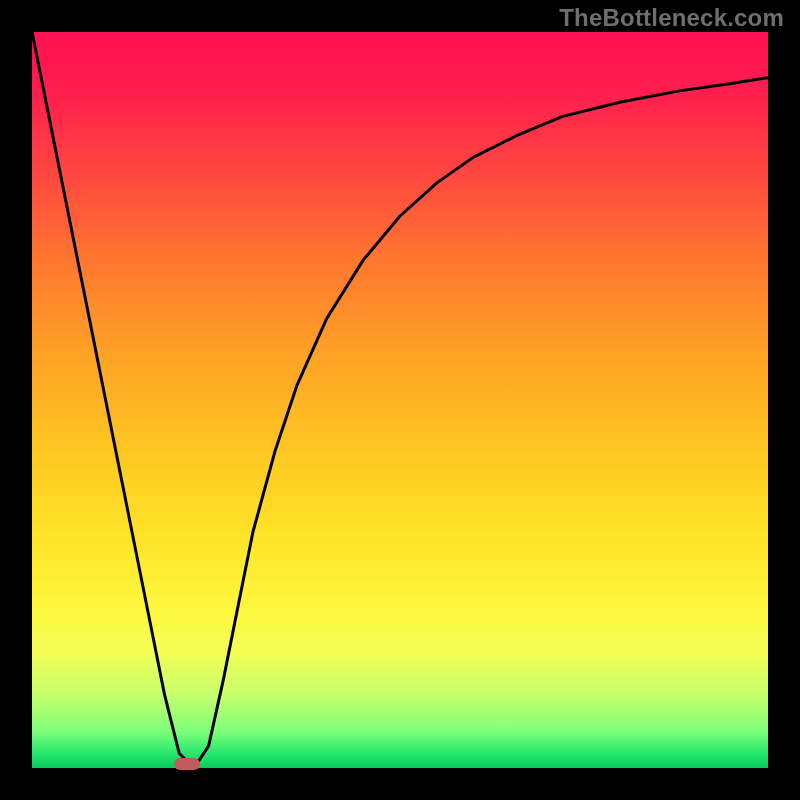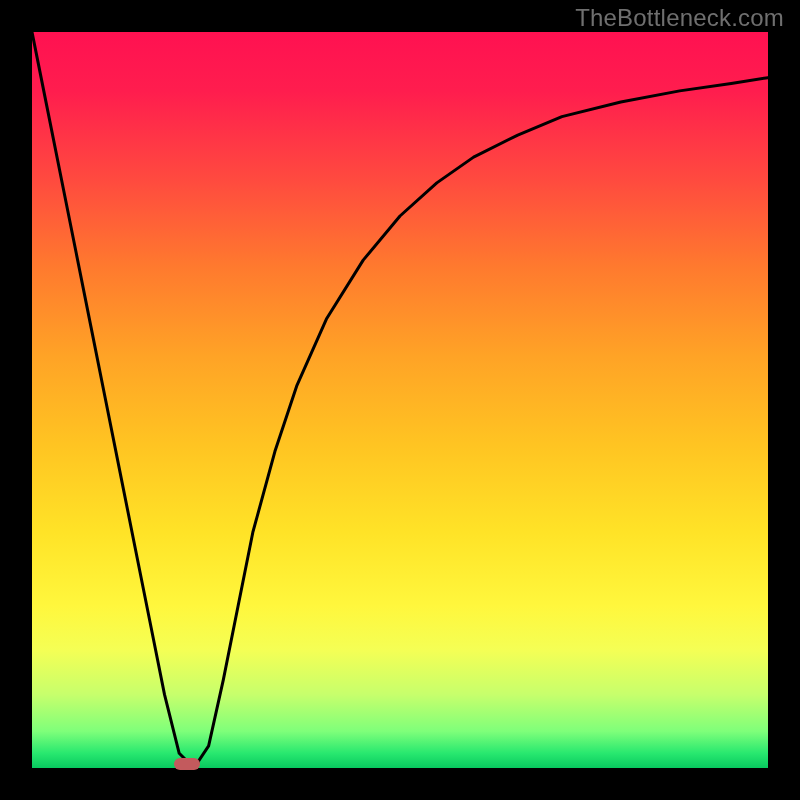--- a/index.html
+++ b/index.html
@@ -52,21 +52,21 @@
     left: 0;
     top: 0;
   }
   .watermark {
     position: absolute;
     top: 4px;
     right: 16px;
     color: #6f6f6f;
     font-size: 24px;
     letter-spacing: 0.2px;
-    font-weight: 400;
+    font-weight: 700;
   }
 </style>
 </head>
 <body>
 
 <div class="frame">
 
   <div class="plot-area">
     <svg id="curve" class="curve-svg" width="736" height="736" viewBox="0 0 736 736">
       <path id="curve-path" d="M0.00 0.00 L14.72 73.60 L29.44 147.20 L44.16 220.80 L58.88 294.40 L73.60 368.00 L88.32 441.60 L103.04 515.20 L117.76 588.80 L132.48 662.40 L147.20 721.28 L161.92 736.00 L176.64 713.92 L191.36 647.68 L206.08 574.08 L220.80 500.48 L242.88 419.52 L264.96 353.28 L294.40 287.04 L331.20 228.16 L368.00 184.00 L404.80 150.88 L441.60 125.12 L485.76 103.04 L529.92 84.64 L588.80 69.92 L647.68 58.88 L699.20 51.52 L736.00 45.63" fill="none" stroke="#000" stroke-width="3" stroke-linejoin="round" stroke-linecap="round"></path>

